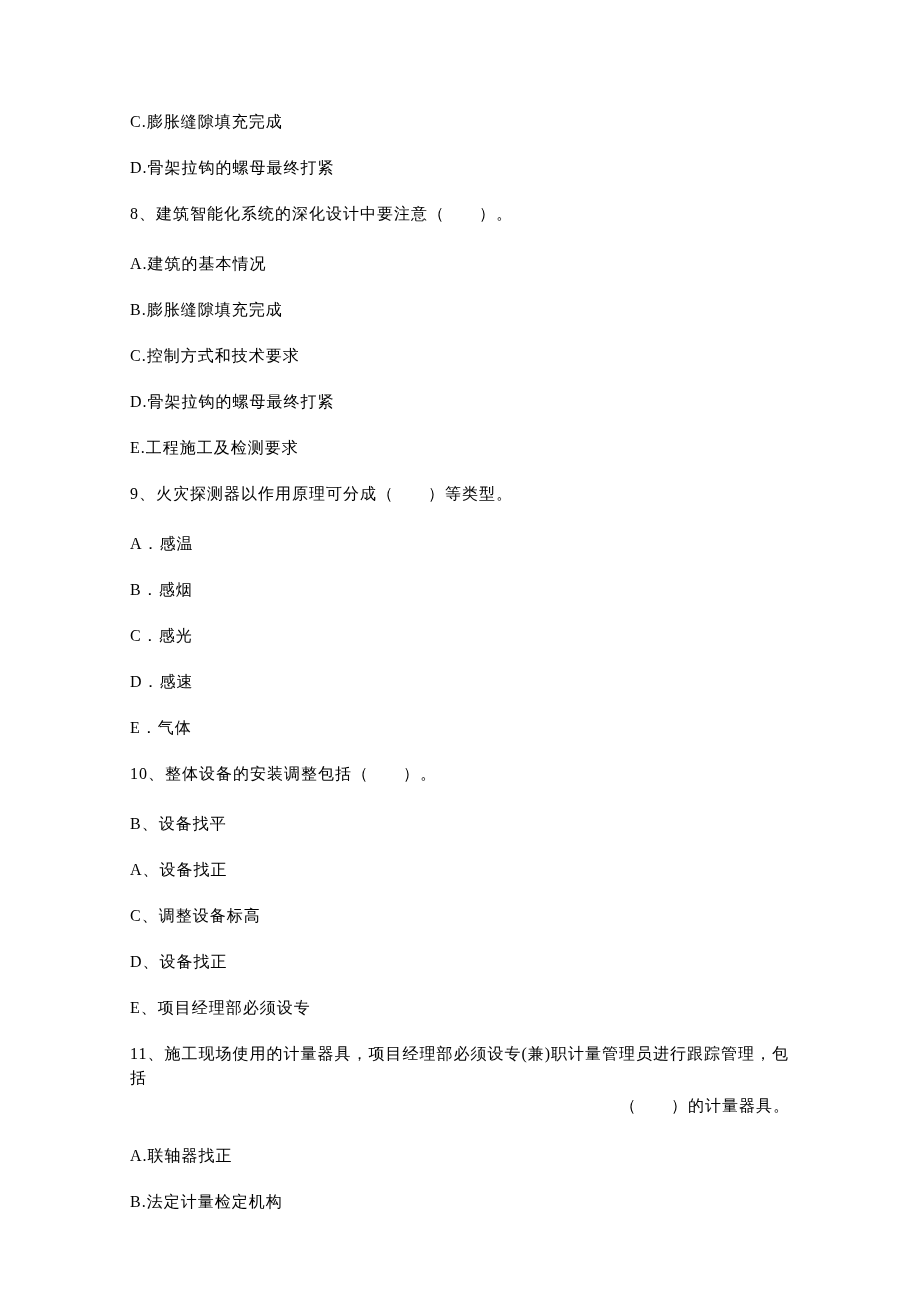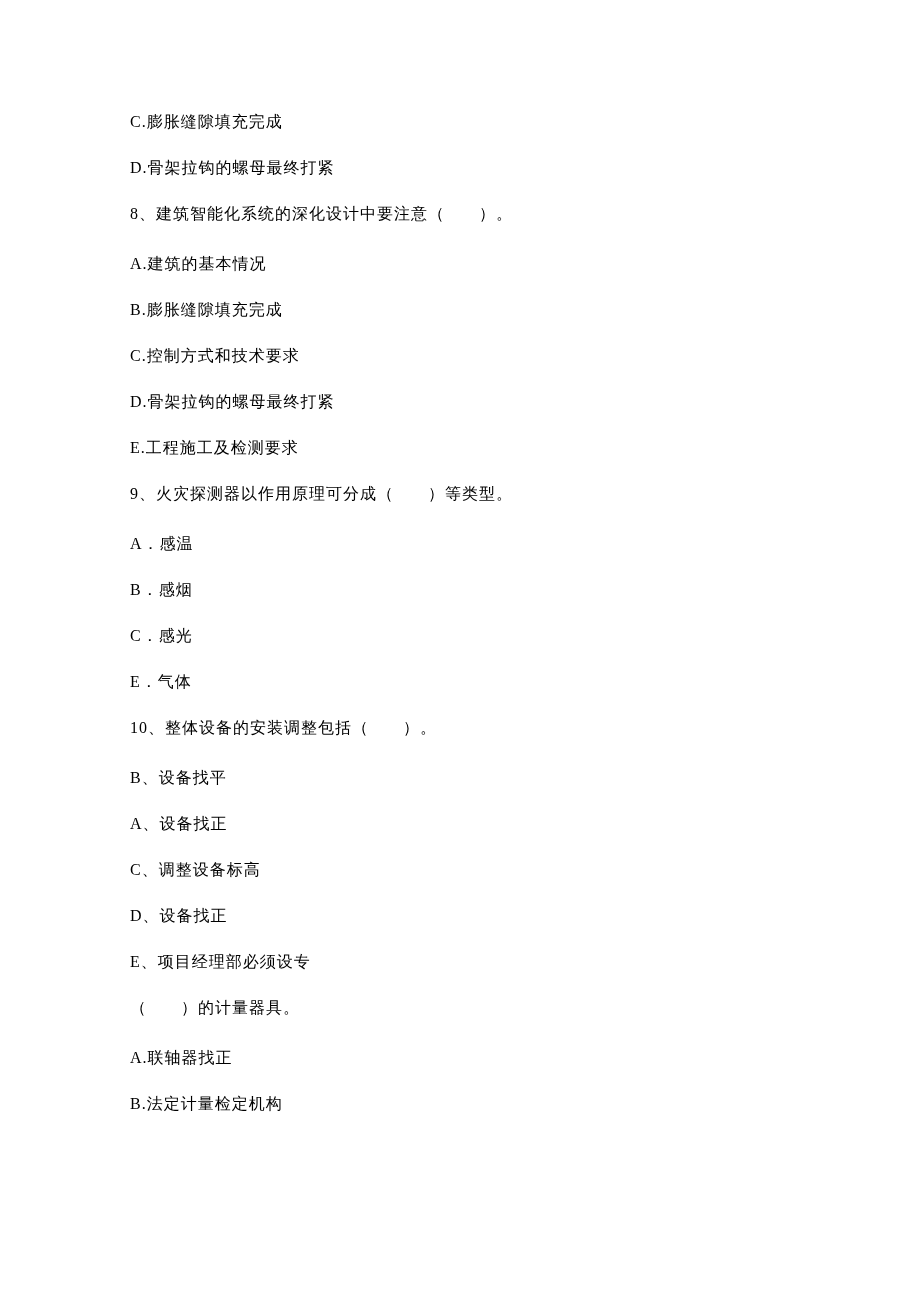--- a/index.html
+++ b/index.html
@@ -38,26 +38,30 @@
   <div class="option">A.建筑的基本情况</div>
   <div class="option">B.膨胀缝隙填充完成</div>
   <div class="option">C.控制方式和技术要求</div>
   <div class="option">D.骨架拉钩的螺母最终打紧</div>
   <div class="option">E.工程施工及检测要求</div>
 
   <div class="question">9、火灾探测器以作用原理可分成（　　）等类型。</div>
   <div class="option">A．感温</div>
   <div class="option">B．感烟</div>
   <div class="option">C．感光</div>
+  <div class="option">D．感速</div>
   <div class="option">E．气体</div>
 
   <div class="question">10、整体设备的安装调整包括（　　）。</div>
   <div class="option">B、设备找平</div>
   <div class="option">A、设备找正</div>
   <div class="option">C、调整设备标高</div>
   <div class="option">D、设备找正</div>
   <div class="option">E、项目经理部必须设专</div>
 
-  <div class="question" style="margin-top:0;">（　　）的计量器具。</div>
+  <div class="question" style="margin-bottom:4px;">
+    <span>11、施工现场使用的计量器具，项目经理部必须设专(兼)职计量管理员进行跟踪管理，包括</span>
+  </div>
+  <div class="question" style="margin-top:0;text-align:right;">（　　）的计量器具。</div>
   <div class="option">A.联轴器找正</div>
   <div class="option">B.法定计量检定机构</div>
 
 </div>
 
 </body></html>

